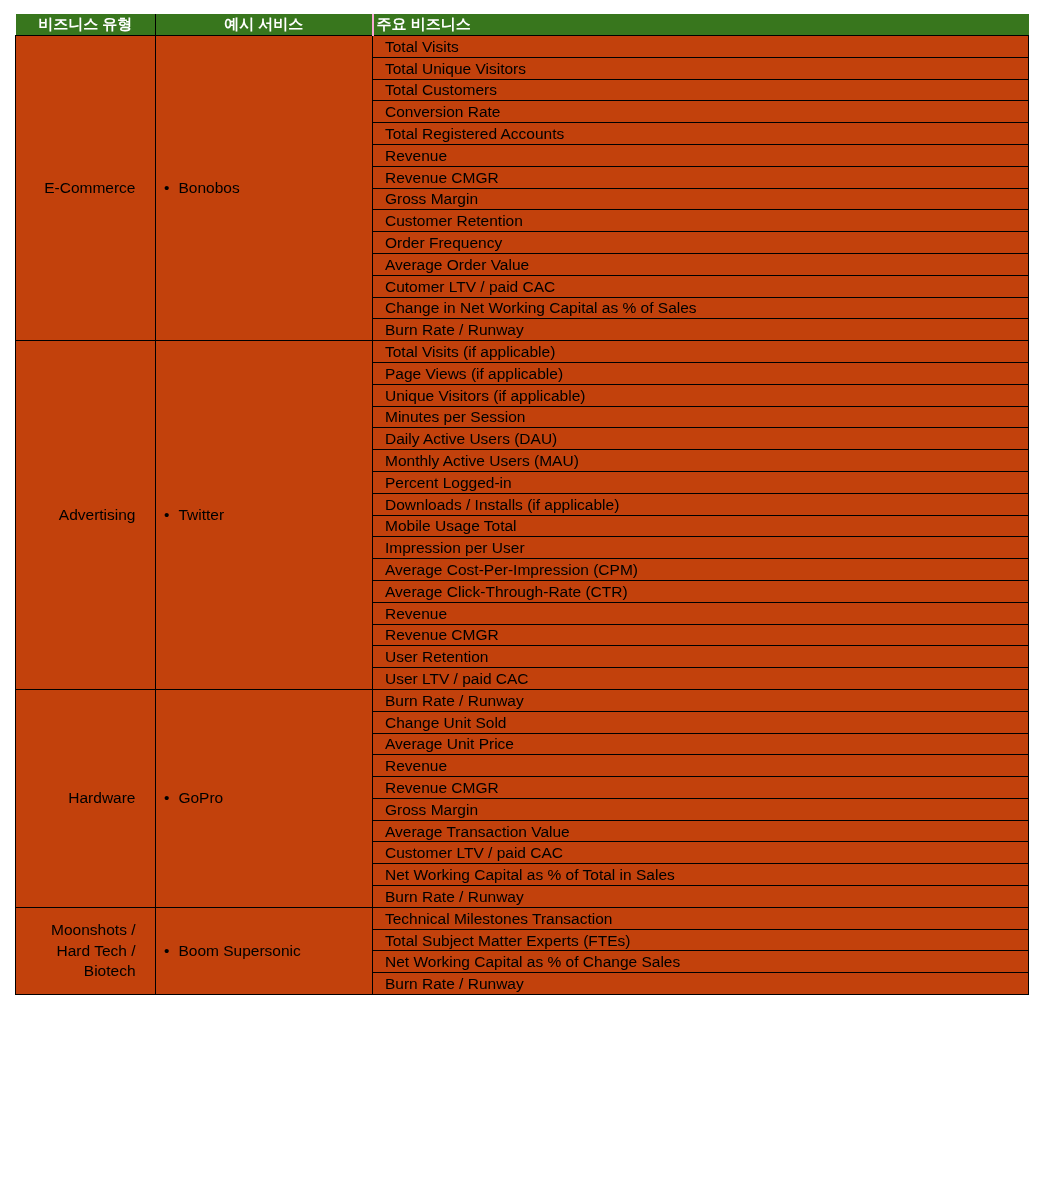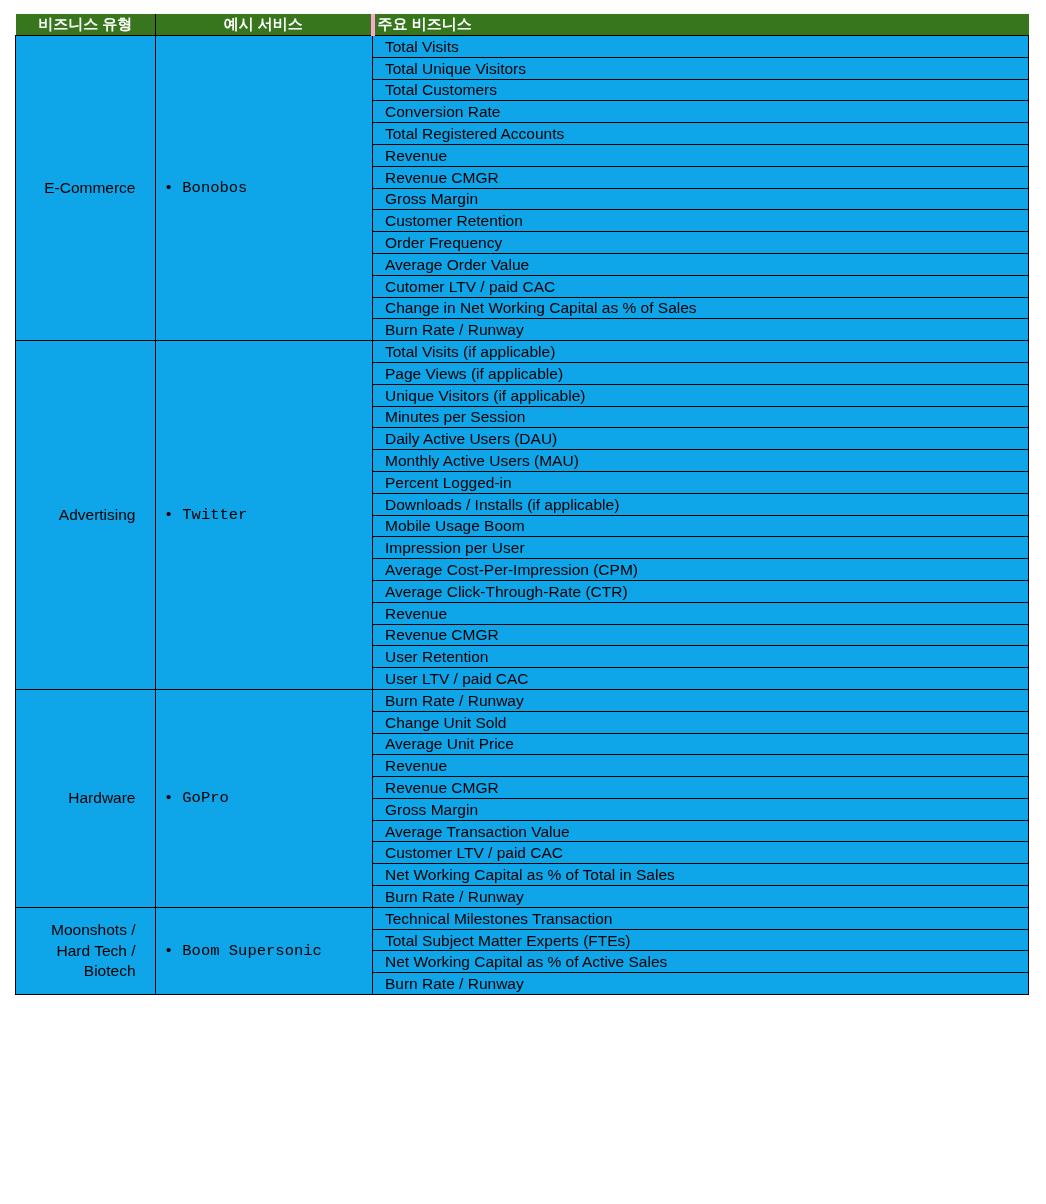--- a/index.html
+++ b/index.html
@@ -30,28 +30,28 @@
     color: #ffffff;
     font-weight: bold;
     font-size: 15px;
     height: 21px;
     padding: 0;
     border: none;
     white-space: nowrap;
     overflow: hidden;
   }
   th.h-biz { text-align: center; border-right: 1px solid #000000; }
-  th.h-svc { text-align: center; border-right: 4px solid #f9a8d4; }
+  th.h-svc { text-align: center; border-right: 2px solid #f9a8d4; }
   th.h-kpi { text-align: left; padding-left: 3px; }
   
   td {
     border: 1.5px solid #000000;
     font-size: 15.5px;
     color: #000000;
-    background: #0ea5e9;
+    background: #c2410c;
     vertical-align: middle;
     padding: 0;
   }
   td.metric-cell {
     height: 20.8px;
     padding-left: 12px;
     white-space: nowrap;
     overflow: hidden;
     line-height: 1.1;
   }
@@ -60,21 +60,20 @@
   }
   td.biz-cell .biz-inner {
     max-width: 100px;
     margin: 0 auto;
     line-height: 1.32;
   }
   td.svc-cell {
     padding-left: 8px;
     white-space: nowrap;
     overflow: hidden;
-    font-family: Liberation Mono, monospace;
   }
   td.svc-cell .bullet {
     display: inline-block;
     margin-right: 9px;
     font-size: 15.5px;
   }
 </style>
 </head>
 <body>
 
@@ -161,21 +160,21 @@
         <tr>
           <td class="metric-cell">Monthly Active Users (MAU)</td>
         </tr>
         <tr>
           <td class="metric-cell">Percent Logged-in</td>
         </tr>
         <tr>
           <td class="metric-cell">Downloads / Installs (if applicable)</td>
         </tr>
         <tr>
-          <td class="metric-cell">Mobile Usage Boom</td>
+          <td class="metric-cell">Mobile Usage Total</td>
         </tr>
         <tr>
           <td class="metric-cell">Impression per User</td>
         </tr>
         <tr>
           <td class="metric-cell">Average Cost-Per-Impression (CPM)</td>
         </tr>
         <tr>
           <td class="metric-cell">Average Click-Through-Rate (CTR)</td>
         </tr>
@@ -229,20 +228,20 @@
           <td rowspan="4" class="biz-cell">
             <div class="biz-inner">Moonshots / Hard Tech / Biotech</div>
           </td>
           <td rowspan="4" class="svc-cell"><span class="bullet">•</span><span>Boom Supersonic</span></td>
           <td class="metric-cell">Technical Milestones Transaction</td>
         </tr>
         <tr>
           <td class="metric-cell">Total Subject Matter Experts (FTEs)</td>
         </tr>
         <tr>
-          <td class="metric-cell">Net Working Capital as % of Active Sales</td>
+          <td class="metric-cell">Net Working Capital as % of Change Sales</td>
         </tr>
         <tr>
           <td class="metric-cell">Burn Rate / Runway</td>
         </tr>
       </tbody>
   </table>
 </div>
 
 </body></html>

